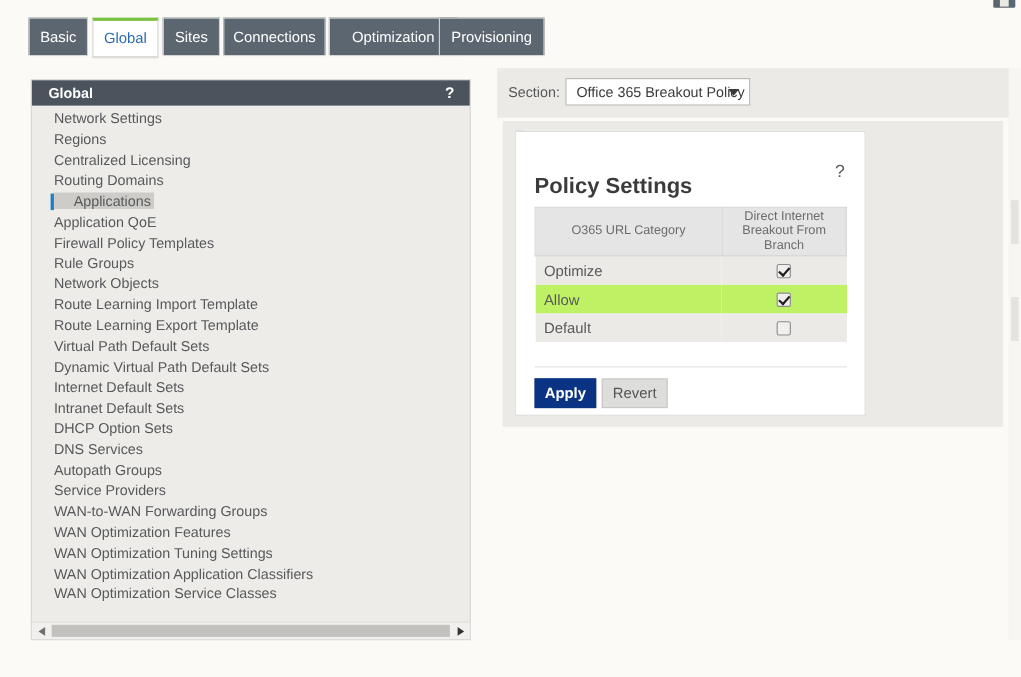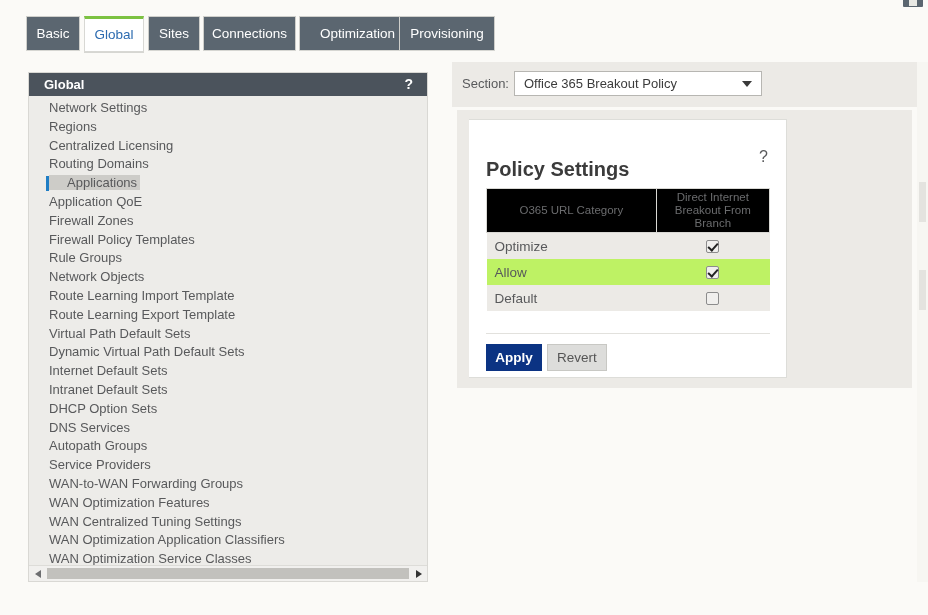--- a/index.html
+++ b/index.html
@@ -191,21 +191,21 @@
     position: absolute;
     left: 10px;
     top: 14px;
     font-size: 13px;
     color: #58595b;
   }
   .section-select {
     position: absolute;
     left: 62px;
     top: 9px;
-    width: 248px;
+    width: 168px;
     height: 25px;
     background: #ffffff;
     border: 1px solid #b7b6b2;
     box-sizing: border-box;
     font-size: 13px;
     color: #3b3b3b;
     line-height: 23px;
     padding-left: 9px;
     cursor: pointer;
   }
@@ -267,21 +267,21 @@
 
   table.policy {
     position: absolute;
     left: 17px;
     top: 68px;
     width: 284px;
     border-collapse: collapse;
     font-size: 13px;
   }
   table.policy th {
-    background: #000000;
+    background: #e5e5e5;
     border: 1px solid #d9d8d4;
     font-weight: normal;
     color: #6b6c6e;
     font-size: 11.5px;
     height: 34px;
     line-height: 13px;
     padding: 2px 4px;
     text-align: center;
   }
   table.policy th.c1 { width: 173px; }
@@ -396,37 +396,36 @@
     <span>Global</span>
     <span class="nav-help">?</span>
   </div>
   <div class="nav-list">
     <div class="nav-item"><span class="nav-label">Network Settings</span></div>
     <div class="nav-item"><span class="nav-label">Regions</span></div>
     <div class="nav-item"><span class="nav-label">Centralized Licensing</span></div>
     <div class="nav-item"><span class="nav-label">Routing Domains</span></div>
     <div class="nav-item selected"><span class="nav-label">Applications</span></div>
     <div class="nav-item"><span class="nav-label">Application QoE</span></div>
-    <div class="nav-item"><span class="nav-label">Firewall Zones</span></div>
     <div class="nav-item"><span class="nav-label">Firewall Policy Templates</span></div>
     <div class="nav-item"><span class="nav-label">Rule Groups</span></div>
     <div class="nav-item"><span class="nav-label">Network Objects</span></div>
     <div class="nav-item"><span class="nav-label">Route Learning Import Template</span></div>
     <div class="nav-item"><span class="nav-label">Route Learning Export Template</span></div>
     <div class="nav-item"><span class="nav-label">Virtual Path Default Sets</span></div>
     <div class="nav-item"><span class="nav-label">Dynamic Virtual Path Default Sets</span></div>
     <div class="nav-item"><span class="nav-label">Internet Default Sets</span></div>
     <div class="nav-item"><span class="nav-label">Intranet Default Sets</span></div>
     <div class="nav-item"><span class="nav-label">DHCP Option Sets</span></div>
     <div class="nav-item"><span class="nav-label">DNS Services</span></div>
     <div class="nav-item"><span class="nav-label">Autopath Groups</span></div>
     <div class="nav-item"><span class="nav-label">Service Providers</span></div>
     <div class="nav-item"><span class="nav-label">WAN-to-WAN Forwarding Groups</span></div>
     <div class="nav-item"><span class="nav-label">WAN Optimization Features</span></div>
-    <div class="nav-item"><span class="nav-label">WAN Centralized Tuning Settings</span></div>
+    <div class="nav-item"><span class="nav-label">WAN Optimization Tuning Settings</span></div>
     <div class="nav-item"><span class="nav-label">WAN Optimization Application Classifiers</span></div>
     <div class="nav-item"><span class="nav-label">WAN Optimization Service Classes</span></div>
   </div>
   <div class="nav-scroll">
     <div class="arrow left">
         <i></i>
       </div>
     <div class="thumb"></div>
     <div class="arrow right">
         <i></i>

